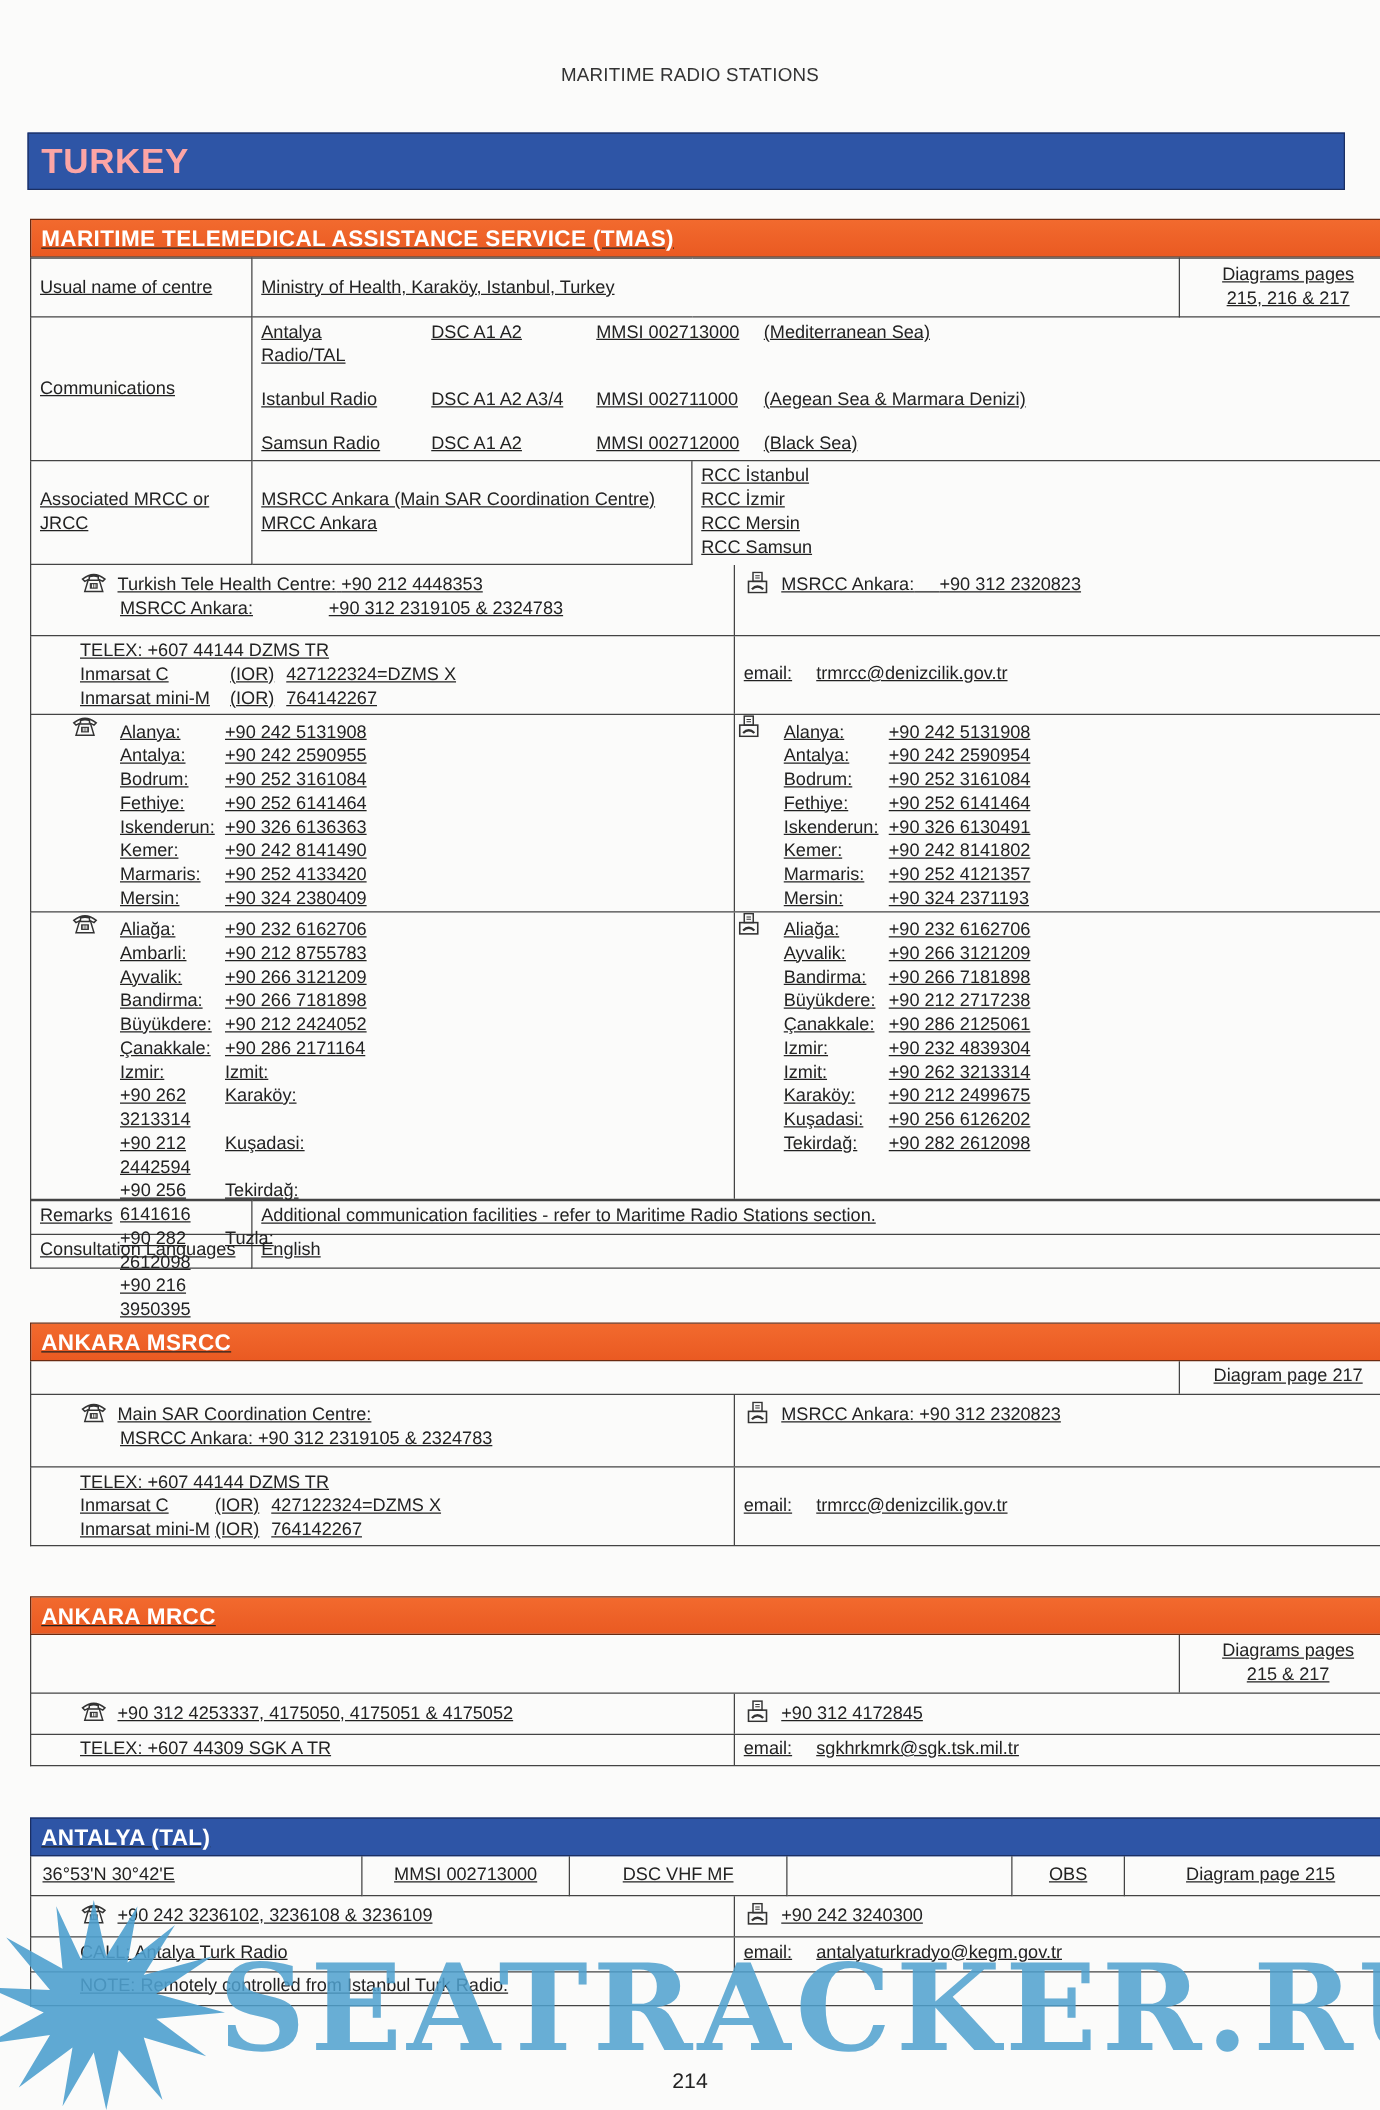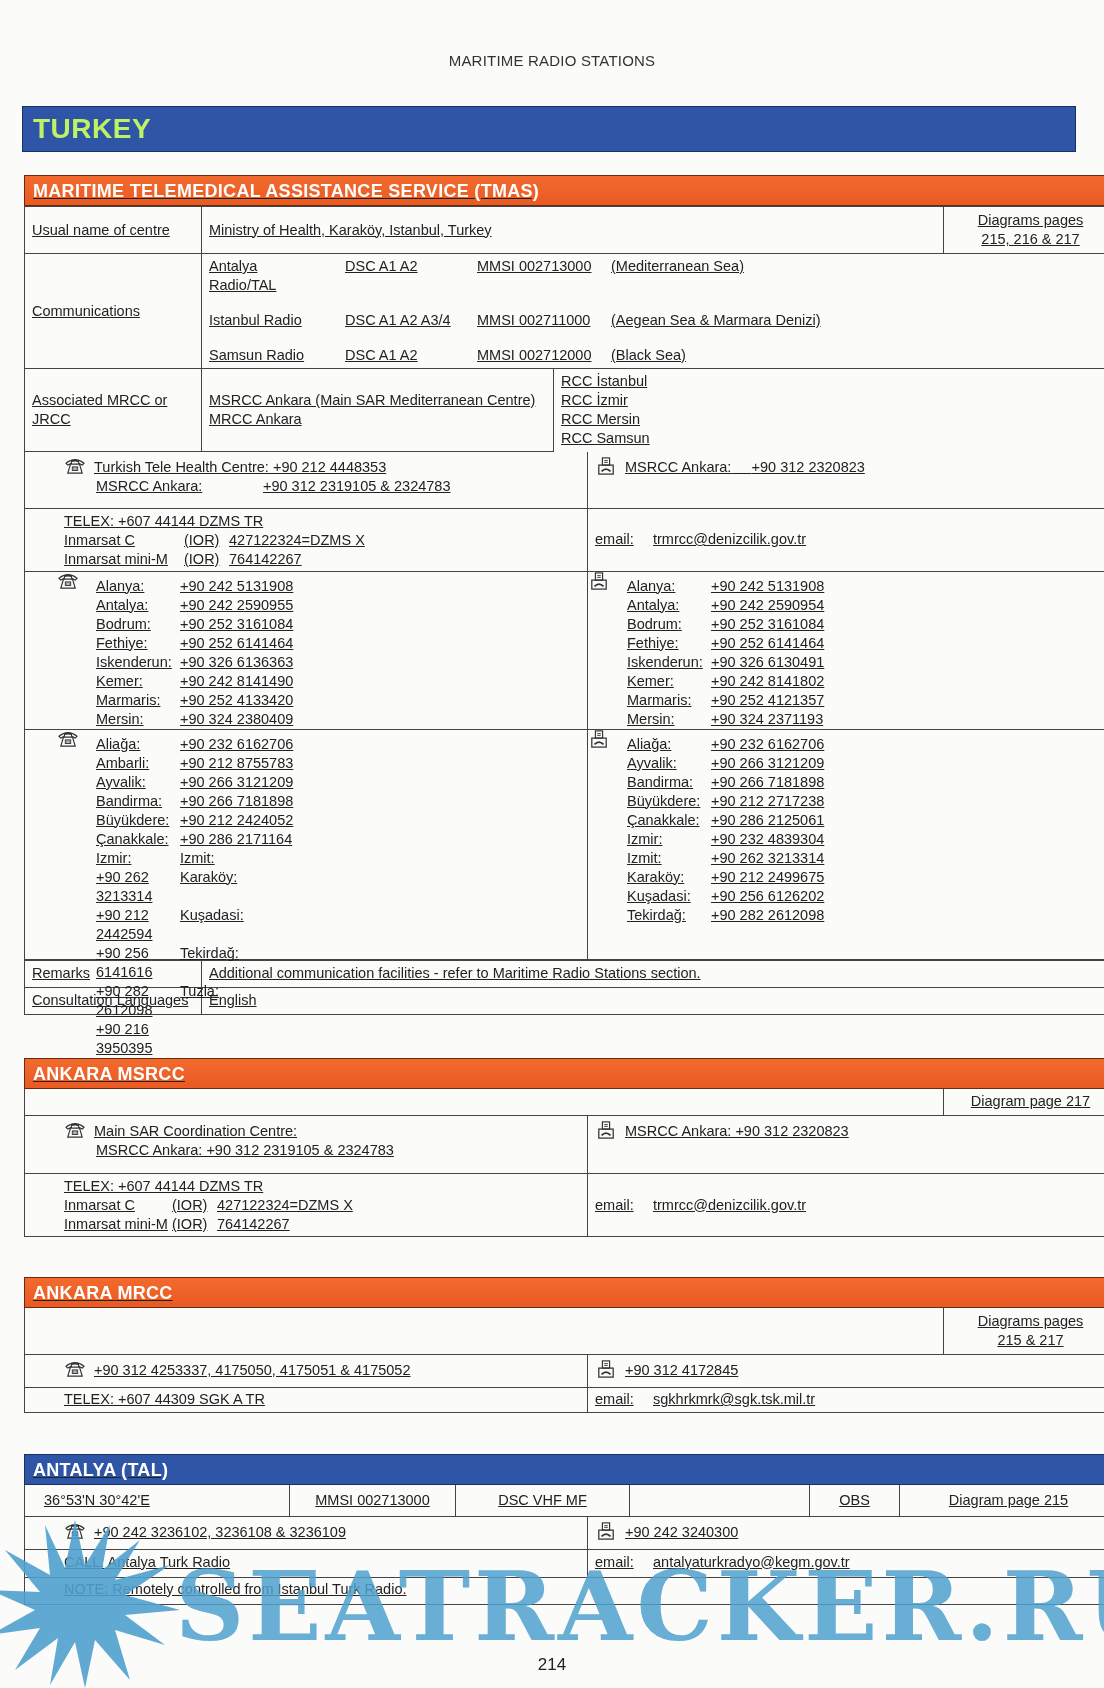--- a/index.html
+++ b/index.html
@@ -7,21 +7,21 @@
     width: 1104px; height: 1688px; background: #fbfbfa; position: relative; overflow: hidden;
     font-family: "Liberation Sans", sans-serif; color: #222;
   }
   .running-head {
     position: absolute; top: 52px; left: 0; width: 1104px; text-align: center;
     font-size: 15px; letter-spacing: 0.2px; color: #333;
   }
   .country-bar {
     position: absolute; left: 22px; top: 106px; width: 1054px; height: 46px;
     background: #2e55a6; border: 1px solid #1b2f63;
-    color: #bef264; font-weight: bold; font-size: 28px; padding: 6px 10px; letter-spacing: 0.5px;
+    color: #fca5a5; font-weight: bold; font-size: 28px; padding: 6px 10px; letter-spacing: 0.5px;
   }
   .section { position: absolute; left: 24px; width: 1094px; text-decoration: underline; }
   .sec-head {
     height: 31px; color: #fff; font-weight: bold; font-size: 18px; padding: 5px 8px;
     border: 1px solid #6a2a10; letter-spacing: 0.3px;
   }
   .sec-head.orange { background: linear-gradient(#f26a2e, #ea5a22); }
   .sec-head.blue { background: #2e55a6; border-color: #1b2f63; }
   table { width: 100%; border-collapse: collapse; font-size: 14.5px; }
   td { border: 1.5px solid #444; vertical-align: middle; padding: 3px 7px; line-height: 19px; }
@@ -39,21 +39,21 @@
   .watermark {
     position: absolute; left: 0; top: 1520px; width: 1104px; height: 168px; pointer-events: none;
   }
   .wm-text {
     position: absolute; left: 175px; top: 30px; font-family: "DejaVu Serif", serif; font-weight: bold;
     font-size: 96px; color: rgba(78, 160, 206, 0.85); letter-spacing: 4px;
   }
   .page-num {
     position: absolute; top: 1655px; left: 0; width: 1104px; text-align: center; font-size: 17px; color: #222;
   }
-  .tal-table td { padding: 3px 19px; }
+  .tal-table td { padding: 3px 9px; }
 </style>
 </head>
 <body>
 
 <svg width="0" height="0" style="position:absolute">
   <defs>
     <symbol id="sym-phone" viewBox="0 0 24 20">
       <path d="M2 7 Q12 -1 22 7 L20 9 L16 7 L16 5 Q12 3.5 8 5 L8 7 L4 9 Z" fill="none" stroke="#333" stroke-width="1.3"></path>
       <path d="M7 8 L17 8 L20 18 L4 18 Z" fill="none" stroke="#333" stroke-width="1.3"></path>
       <rect x="9" y="11" width="6" height="4" fill="none" stroke="#333" stroke-width="1"></rect>
@@ -99,21 +99,21 @@
           <span>Samsun Radio</span>
           <span style="margin-left:2px;">DSC A1 A2</span>
           <span>MMSI 002712000</span>
           <span>(Black Sea)</span>
         </div>
       </td>
     </tr>
     <tr style="height:82px;">
       <td class="label-col">Associated MRCC or JRCC</td>
       <td style="width:352px;">
-        <div>MSRCC Ankara (Main SAR Mediterranean Centre)</div>
+        <div>MSRCC Ankara (Main SAR Coordination Centre)</div>
         <div>MRCC Ankara</div>
       </td>
       <td colspan="2" style="border-bottom:none;">
         <div>RCC İstanbul</div>
         <div>RCC İzmir</div>
         <div>RCC Mersin</div>
         <div>RCC Samsun</div>
       </td>
     </tr>
   </tbody>

